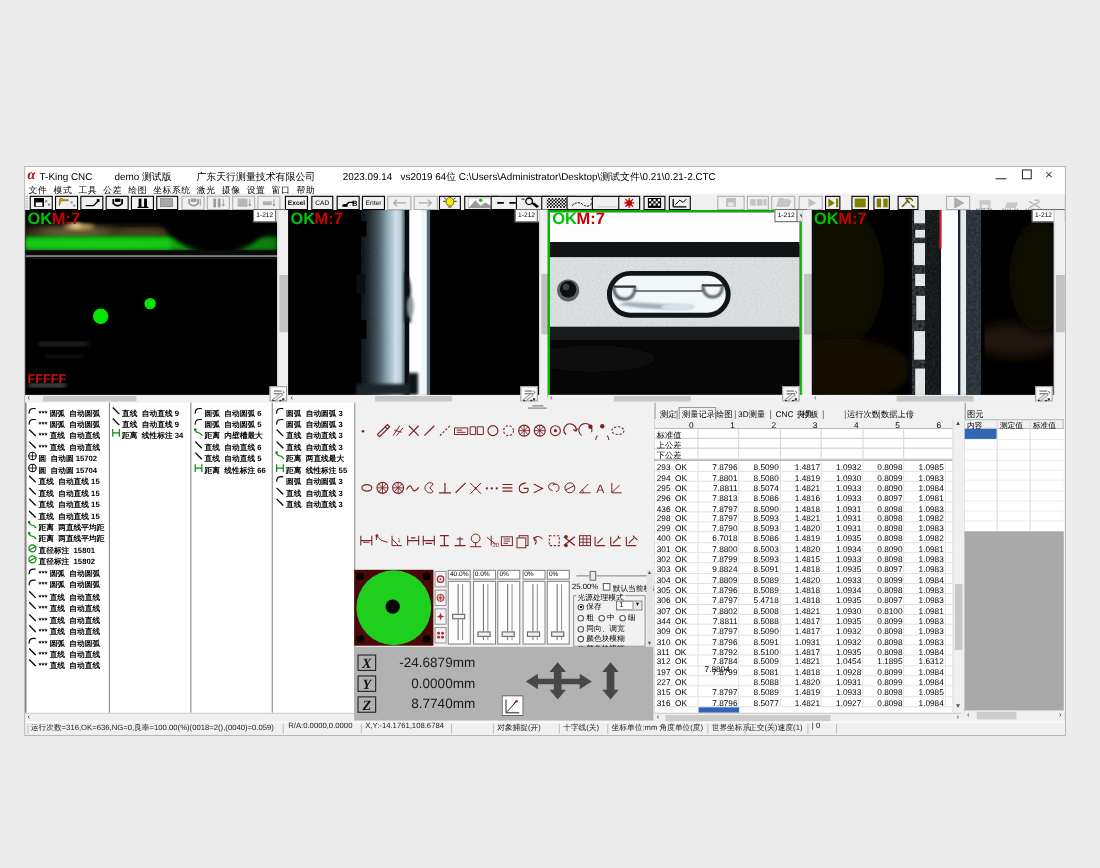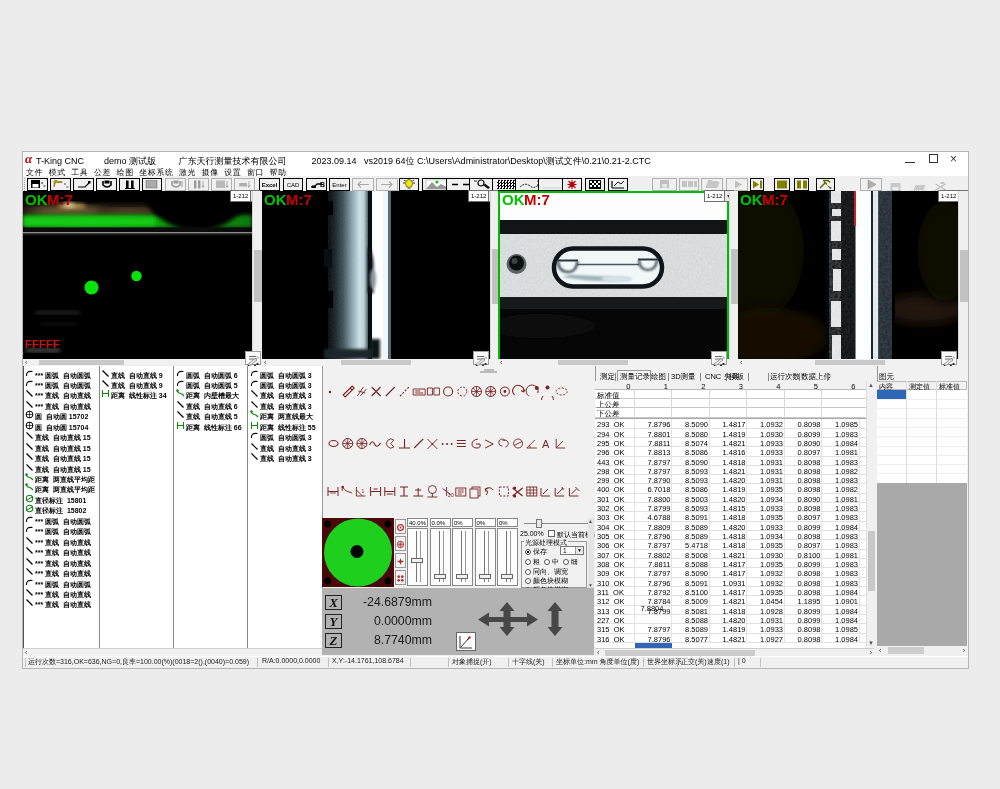--- a/index.html
+++ b/index.html
@@ -1006,21 +1006,21 @@
     <span style="position:absolute;left:821.0px;top:448.2px;width:37px;text-align:right;font-size:7.5px;color:#000">1.0981</span>
   </div>
 <div class="a" style="left:633.5px;top:447.2px;width:1px;height:9.32px;background:#e4e4e4"></div>
 <div class="a" style="left:671.0px;top:447.2px;width:1px;height:9.32px;background:#e4e4e4"></div>
 <div class="a" style="left:708.5px;top:447.2px;width:1px;height:9.32px;background:#e4e4e4"></div>
 <div class="a" style="left:746.0px;top:447.2px;width:1px;height:9.32px;background:#e4e4e4"></div>
 <div class="a" style="left:783.5px;top:447.2px;width:1px;height:9.32px;background:#e4e4e4"></div>
 <div class="a" style="left:821.0px;top:447.2px;width:1px;height:9.32px;background:#e4e4e4"></div>
 <div class="a" style="left:858.5px;top:447.2px;width:1px;height:9.32px;background:#e4e4e4"></div>
 <div class="a" style="left:595px;top:456.5px;width:271px;height:9.32px;background:#fff;border-bottom:1px solid #e0e0e0"></div>
-<div class="a" style="left:597px;top:457.5px;font-size:7.5px;color:#000;white-space:pre">443  OK</div>
+<div class="a" style="left:597px;top:457.5px;font-size:7.5px;color:#000;white-space:pre">436  OK</div>
 <div class="a" style="left:0;top:0">
     <span style="position:absolute;left:633.5px;top:457.5px;width:37px;text-align:right;font-size:7.5px;color:#000">7.8797</span>
     <span style="position:absolute;left:671.0px;top:457.5px;width:37px;text-align:right;font-size:7.5px;color:#000">8.5090</span>
     <span style="position:absolute;left:708.5px;top:457.5px;width:37px;text-align:right;font-size:7.5px;color:#000">1.4818</span>
     <span style="position:absolute;left:746.0px;top:457.5px;width:37px;text-align:right;font-size:7.5px;color:#000">1.0931</span>
     <span style="position:absolute;left:783.5px;top:457.5px;width:37px;text-align:right;font-size:7.5px;color:#000">0.8098</span>
     <span style="position:absolute;left:821.0px;top:457.5px;width:37px;text-align:right;font-size:7.5px;color:#000">1.0983</span>
   </div>
 <div class="a" style="left:633.5px;top:456.5px;width:1px;height:9.32px;background:#e4e4e4"></div>
 <div class="a" style="left:671.0px;top:456.5px;width:1px;height:9.32px;background:#e4e4e4"></div>
@@ -1110,21 +1110,21 @@
 <div class="a" style="left:633.5px;top:503.1px;width:1px;height:9.32px;background:#e4e4e4"></div>
 <div class="a" style="left:671.0px;top:503.1px;width:1px;height:9.32px;background:#e4e4e4"></div>
 <div class="a" style="left:708.5px;top:503.1px;width:1px;height:9.32px;background:#e4e4e4"></div>
 <div class="a" style="left:746.0px;top:503.1px;width:1px;height:9.32px;background:#e4e4e4"></div>
 <div class="a" style="left:783.5px;top:503.1px;width:1px;height:9.32px;background:#e4e4e4"></div>
 <div class="a" style="left:821.0px;top:503.1px;width:1px;height:9.32px;background:#e4e4e4"></div>
 <div class="a" style="left:858.5px;top:503.1px;width:1px;height:9.32px;background:#e4e4e4"></div>
 <div class="a" style="left:595px;top:512.4px;width:271px;height:9.32px;background:#fff;border-bottom:1px solid #e0e0e0"></div>
 <div class="a" style="left:597px;top:513.4px;font-size:7.5px;color:#000;white-space:pre">303  OK</div>
 <div class="a" style="left:0;top:0">
-    <span style="position:absolute;left:633.5px;top:513.4px;width:37px;text-align:right;font-size:7.5px;color:#000">4.6788</span>
+    <span style="position:absolute;left:633.5px;top:513.4px;width:37px;text-align:right;font-size:7.5px;color:#000">9.8824</span>
     <span style="position:absolute;left:671.0px;top:513.4px;width:37px;text-align:right;font-size:7.5px;color:#000">8.5091</span>
     <span style="position:absolute;left:708.5px;top:513.4px;width:37px;text-align:right;font-size:7.5px;color:#000">1.4818</span>
     <span style="position:absolute;left:746.0px;top:513.4px;width:37px;text-align:right;font-size:7.5px;color:#000">1.0935</span>
     <span style="position:absolute;left:783.5px;top:513.4px;width:37px;text-align:right;font-size:7.5px;color:#000">0.8097</span>
     <span style="position:absolute;left:821.0px;top:513.4px;width:37px;text-align:right;font-size:7.5px;color:#000">1.0983</span>
   </div>
 <div class="a" style="left:633.5px;top:512.4px;width:1px;height:9.32px;background:#e4e4e4"></div>
 <div class="a" style="left:671.0px;top:512.4px;width:1px;height:9.32px;background:#e4e4e4"></div>
 <div class="a" style="left:708.5px;top:512.4px;width:1px;height:9.32px;background:#e4e4e4"></div>
 <div class="a" style="left:746.0px;top:512.4px;width:1px;height:9.32px;background:#e4e4e4"></div>
@@ -1193,21 +1193,21 @@
     <span style="position:absolute;left:821.0px;top:550.7px;width:37px;text-align:right;font-size:7.5px;color:#000">1.0981</span>
   </div>
 <div class="a" style="left:633.5px;top:549.7px;width:1px;height:9.32px;background:#e4e4e4"></div>
 <div class="a" style="left:671.0px;top:549.7px;width:1px;height:9.32px;background:#e4e4e4"></div>
 <div class="a" style="left:708.5px;top:549.7px;width:1px;height:9.32px;background:#e4e4e4"></div>
 <div class="a" style="left:746.0px;top:549.7px;width:1px;height:9.32px;background:#e4e4e4"></div>
 <div class="a" style="left:783.5px;top:549.7px;width:1px;height:9.32px;background:#e4e4e4"></div>
 <div class="a" style="left:821.0px;top:549.7px;width:1px;height:9.32px;background:#e4e4e4"></div>
 <div class="a" style="left:858.5px;top:549.7px;width:1px;height:9.32px;background:#e4e4e4"></div>
 <div class="a" style="left:595px;top:559.0px;width:271px;height:9.32px;background:#fff;border-bottom:1px solid #e0e0e0"></div>
-<div class="a" style="left:597px;top:560.0px;font-size:7.5px;color:#000;white-space:pre">308  OK</div>
+<div class="a" style="left:597px;top:560.0px;font-size:7.5px;color:#000;white-space:pre">344  OK</div>
 <div class="a" style="left:0;top:0">
     <span style="position:absolute;left:633.5px;top:560.0px;width:37px;text-align:right;font-size:7.5px;color:#000">7.8811</span>
     <span style="position:absolute;left:671.0px;top:560.0px;width:37px;text-align:right;font-size:7.5px;color:#000">8.5088</span>
     <span style="position:absolute;left:708.5px;top:560.0px;width:37px;text-align:right;font-size:7.5px;color:#000">1.4817</span>
     <span style="position:absolute;left:746.0px;top:560.0px;width:37px;text-align:right;font-size:7.5px;color:#000">1.0935</span>
     <span style="position:absolute;left:783.5px;top:560.0px;width:37px;text-align:right;font-size:7.5px;color:#000">0.8099</span>
     <span style="position:absolute;left:821.0px;top:560.0px;width:37px;text-align:right;font-size:7.5px;color:#000">1.0983</span>
   </div>
 <div class="a" style="left:633.5px;top:559.0px;width:1px;height:9.32px;background:#e4e4e4"></div>
 <div class="a" style="left:671.0px;top:559.0px;width:1px;height:9.32px;background:#e4e4e4"></div>
@@ -1268,31 +1268,31 @@
 <div class="a" style="left:821.0px;top:587.0px;width:1px;height:9.32px;background:#e4e4e4"></div>
 <div class="a" style="left:858.5px;top:587.0px;width:1px;height:9.32px;background:#e4e4e4"></div>
 <div class="a" style="left:595px;top:596.3px;width:271px;height:9.32px;background:#fff;border-bottom:1px solid #e0e0e0"></div>
 <div class="a" style="left:597px;top:597.3px;font-size:7.5px;color:#000;white-space:pre">312  OK</div>
 <div class="a" style="left:0;top:0">
     <span style="position:absolute;left:633.5px;top:597.3px;width:37px;text-align:right;font-size:7.5px;color:#000">7.8784</span>
     <span style="position:absolute;left:671.0px;top:597.3px;width:37px;text-align:right;font-size:7.5px;color:#000">8.5009</span>
     <span style="position:absolute;left:708.5px;top:597.3px;width:37px;text-align:right;font-size:7.5px;color:#000">1.4821</span>
     <span style="position:absolute;left:746.0px;top:597.3px;width:37px;text-align:right;font-size:7.5px;color:#000">1.0454</span>
     <span style="position:absolute;left:783.5px;top:597.3px;width:37px;text-align:right;font-size:7.5px;color:#000">1.1895</span>
-    <span style="position:absolute;left:821.0px;top:597.3px;width:37px;text-align:right;font-size:7.5px;color:#000">1.0901</span>
+    <span style="position:absolute;left:821.0px;top:597.3px;width:37px;text-align:right;font-size:7.5px;color:#000">1.6312</span>
   </div>
 <div class="a" style="left:633.5px;top:596.3px;width:1px;height:9.32px;background:#e4e4e4"></div>
 <div class="a" style="left:671.0px;top:596.3px;width:1px;height:9.32px;background:#e4e4e4"></div>
 <div class="a" style="left:708.5px;top:596.3px;width:1px;height:9.32px;background:#e4e4e4"></div>
 <div class="a" style="left:746.0px;top:596.3px;width:1px;height:9.32px;background:#e4e4e4"></div>
 <div class="a" style="left:783.5px;top:596.3px;width:1px;height:9.32px;background:#e4e4e4"></div>
 <div class="a" style="left:821.0px;top:596.3px;width:1px;height:9.32px;background:#e4e4e4"></div>
 <div class="a" style="left:858.5px;top:596.3px;width:1px;height:9.32px;background:#e4e4e4"></div>
 <div class="a" style="left:595px;top:605.6px;width:271px;height:9.32px;background:#fff;border-bottom:1px solid #e0e0e0"></div>
-<div class="a" style="left:597px;top:606.6px;font-size:7.5px;color:#000;white-space:pre">313  OK</div>
+<div class="a" style="left:597px;top:606.6px;font-size:7.5px;color:#000;white-space:pre">197  OK</div>
 <div class="a" style="left:0;top:0">
     <span style="position:absolute;left:633.5px;top:606.6px;width:37px;text-align:right;font-size:7.5px;color:#000">7.8799</span>
     <span style="position:absolute;left:671.0px;top:606.6px;width:37px;text-align:right;font-size:7.5px;color:#000">8.5081</span>
     <span style="position:absolute;left:708.5px;top:606.6px;width:37px;text-align:right;font-size:7.5px;color:#000">1.4818</span>
     <span style="position:absolute;left:746.0px;top:606.6px;width:37px;text-align:right;font-size:7.5px;color:#000">1.0928</span>
     <span style="position:absolute;left:783.5px;top:606.6px;width:37px;text-align:right;font-size:7.5px;color:#000">0.8099</span>
     <span style="position:absolute;left:821.0px;top:606.6px;width:37px;text-align:right;font-size:7.5px;color:#000">1.0984</span>
   </div>
 <div class="a" style="left:633.5px;top:605.6px;width:1px;height:9.32px;background:#e4e4e4"></div>
 <div class="a" style="left:671.0px;top:605.6px;width:1px;height:9.32px;background:#e4e4e4"></div>

